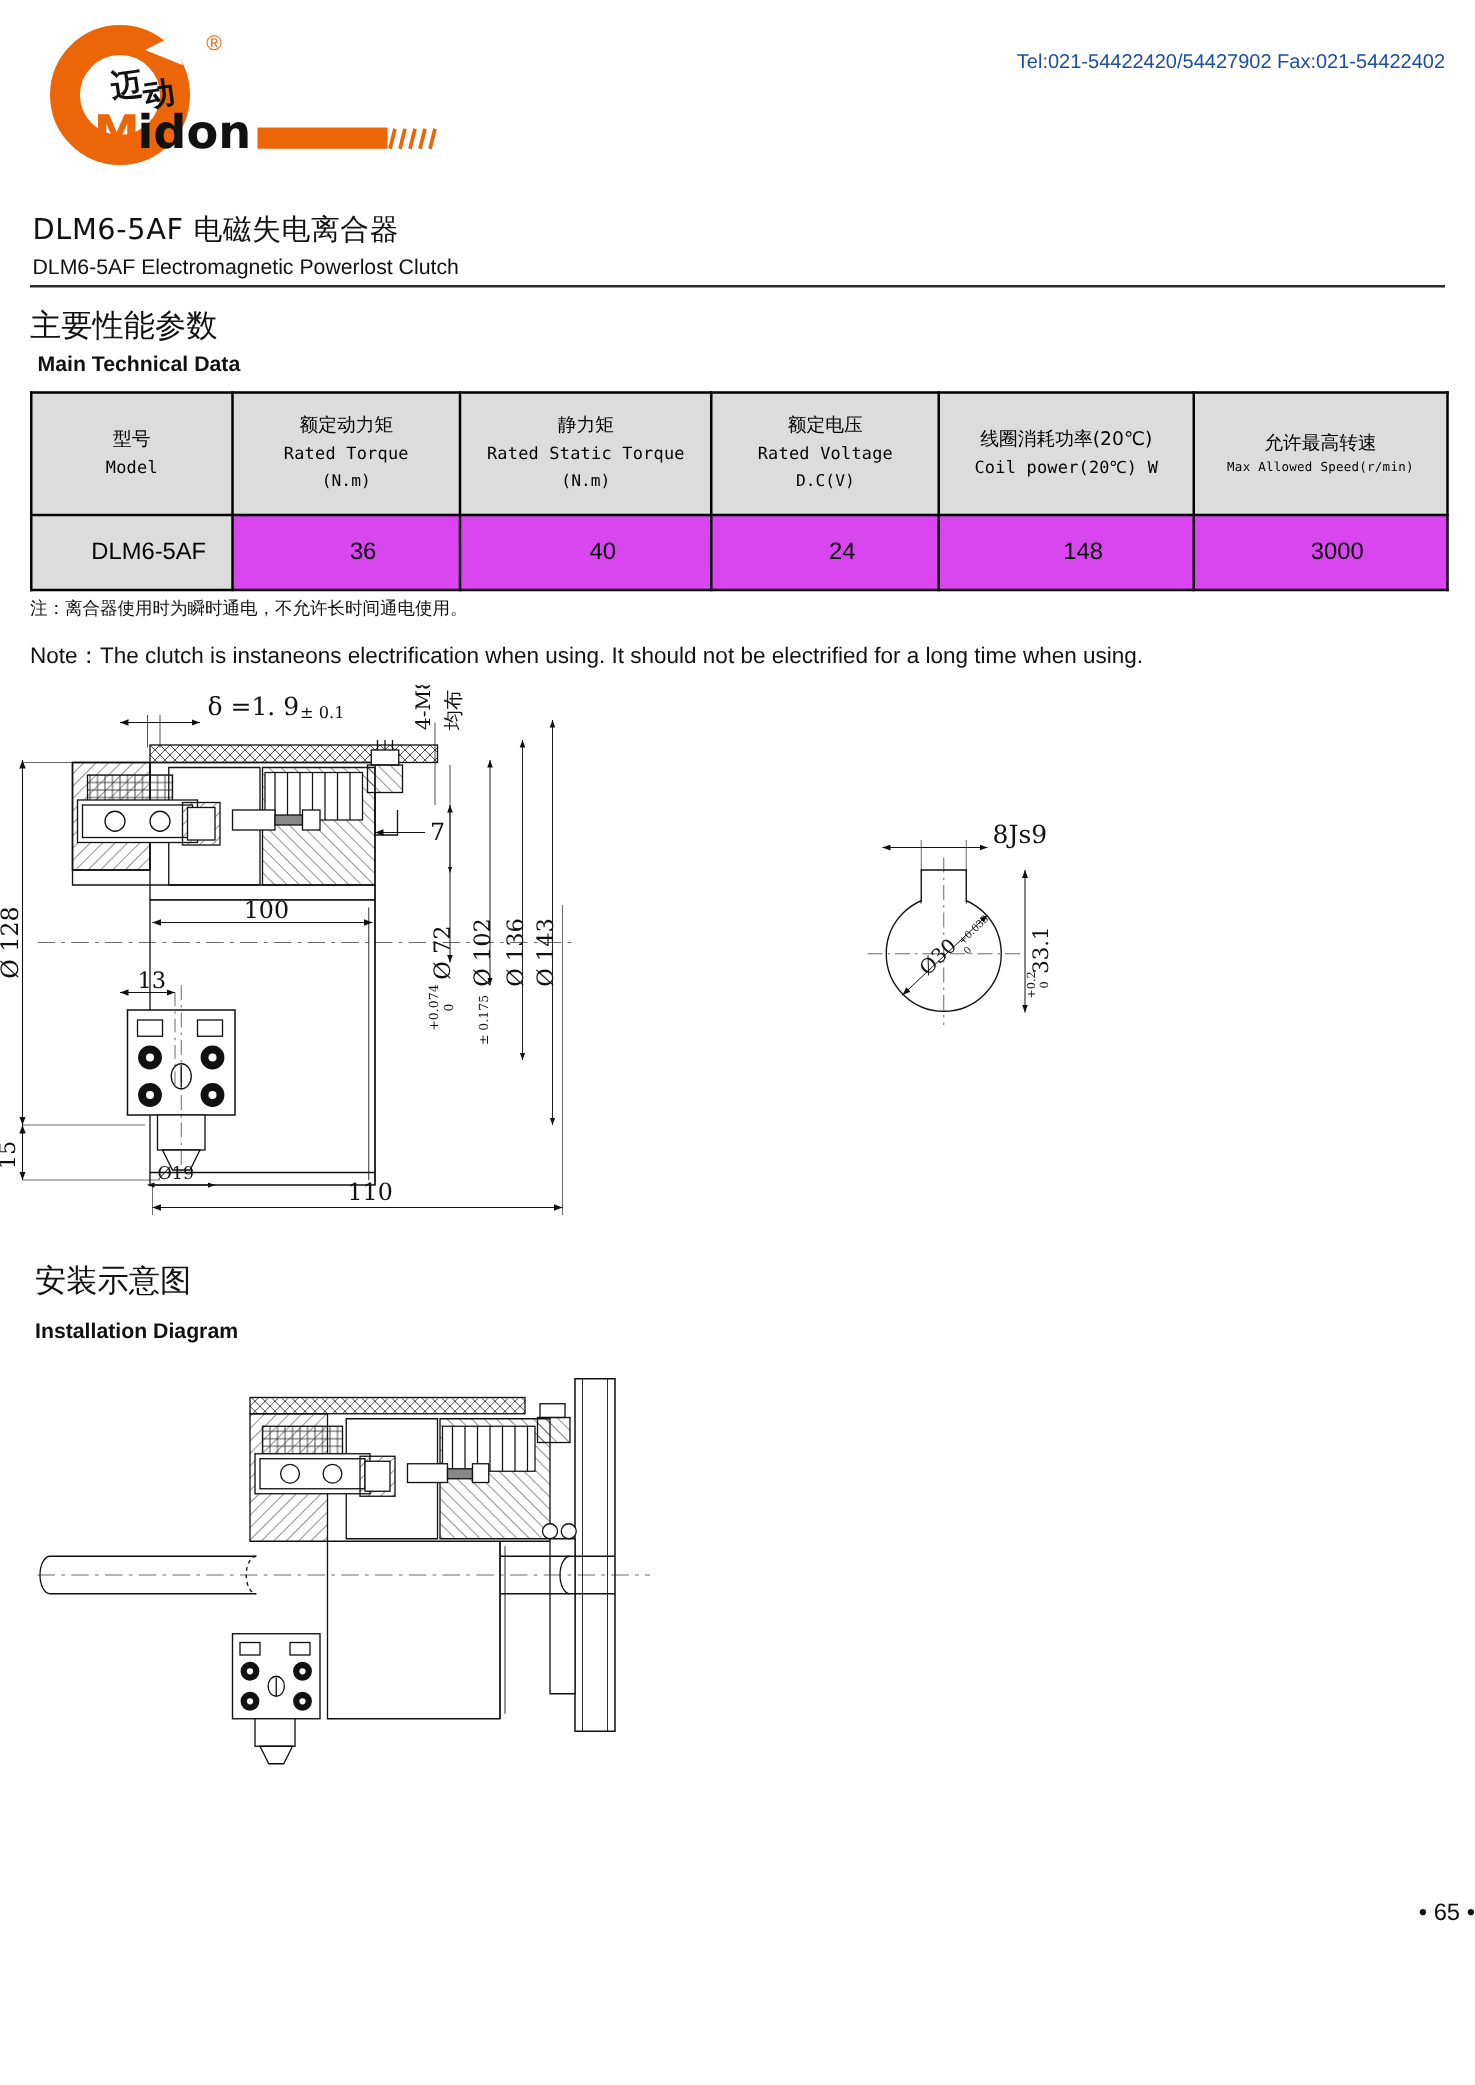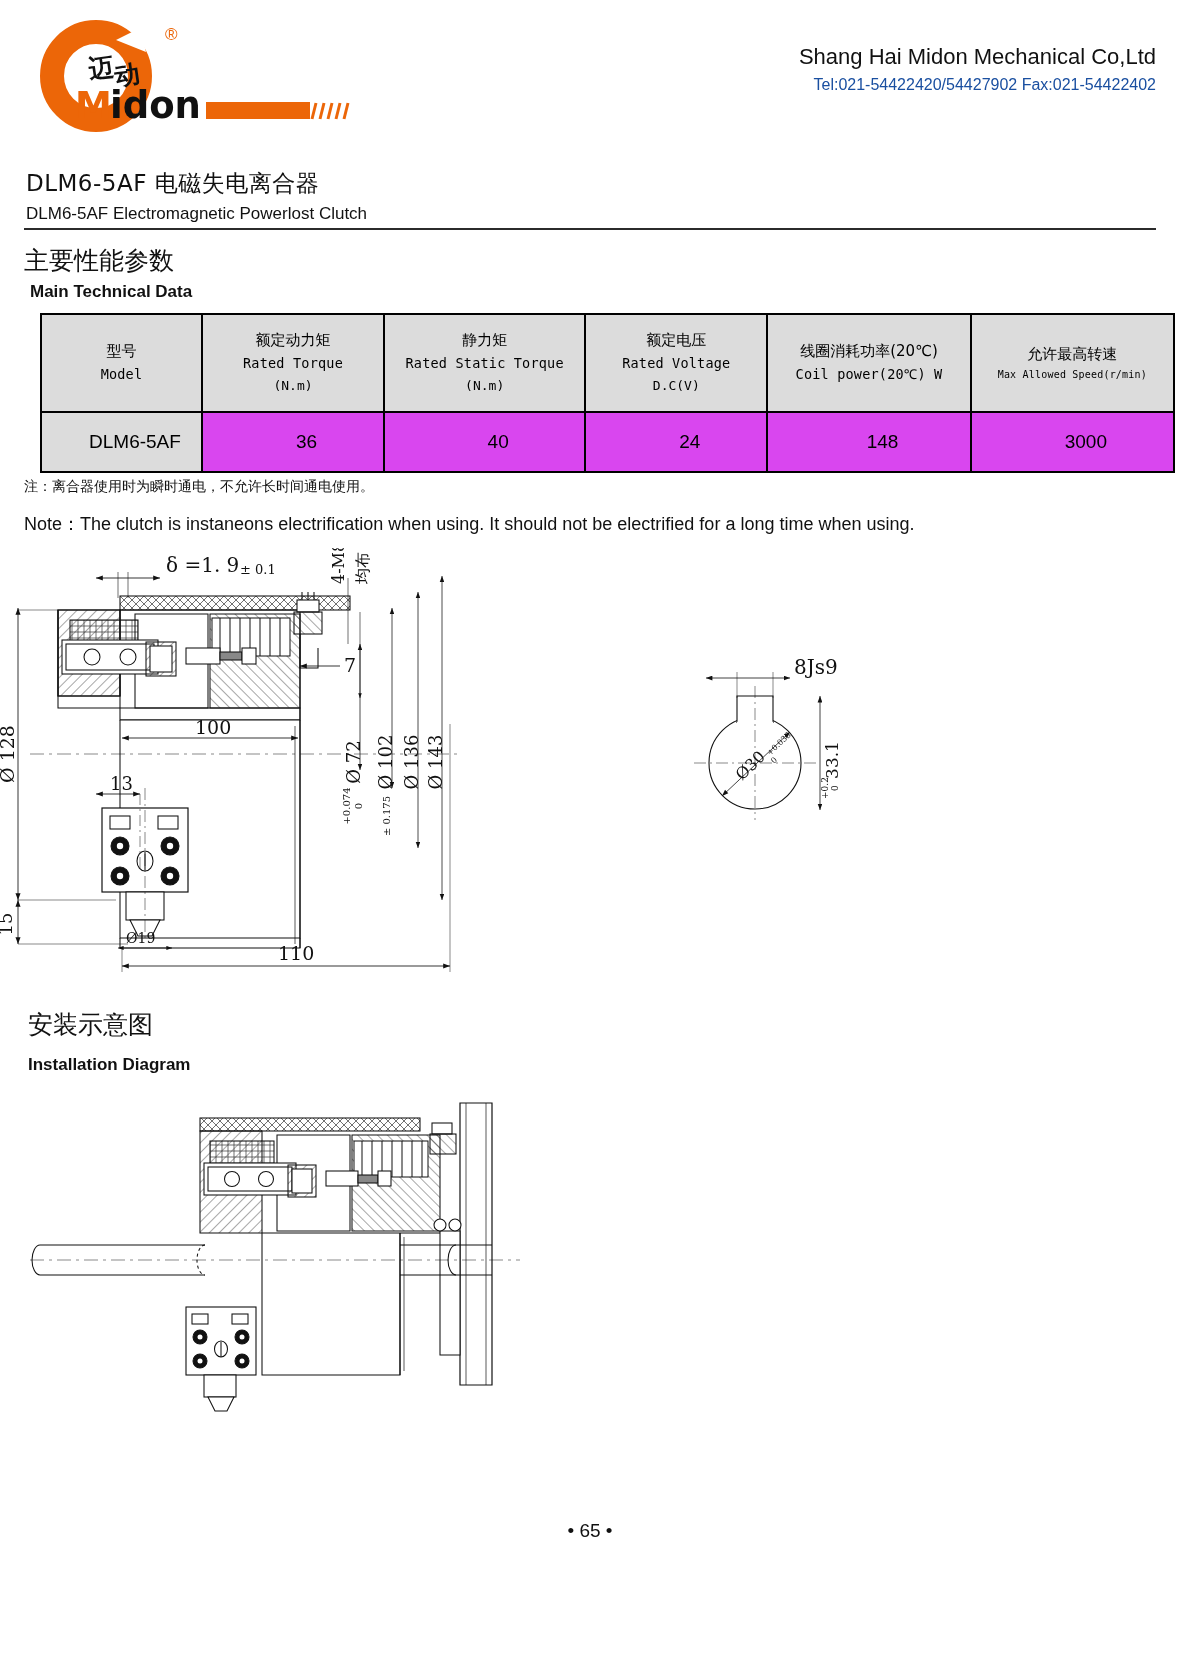--- a/index.html
+++ b/index.html
@@ -20,21 +20,21 @@
 
   
   .sec-cn{font-family:"DejaVu Sans",sans-serif;font-size:25px;color:#111;}
   .sec-en{font-family:"Liberation Sans",sans-serif;font-size:17px;font-weight:bold;color:#111;}
   #sec1-cn{position:absolute;left:24px;top:244px;}
   #sec1-en{position:absolute;left:30px;top:282px;}
   #sec2-cn{position:absolute;left:28px;top:1008px;}
   #sec2-en{position:absolute;left:28px;top:1055px;}
 
   
-  #spec-table{position:absolute;left:40px;top:313px;width:1135px;border-collapse:collapse;table-layout:fixed;}
+  #spec-table{position:absolute;left:24px;top:313px;width:1135px;border-collapse:collapse;table-layout:fixed;}
   #spec-table td{border:2px solid #000;text-align:center;vertical-align:middle;padding-left:28px;}
   #spec-table thead td{background:#dcdcdc;height:88px;padding:4px 2px;}
   #spec-table tbody td{height:56px;background:#d946ef;}
   #spec-table tbody td.model-cell{background:#dcdcdc;}
   .hd-cn{font-family:"DejaVu Sans",sans-serif;font-size:15px;line-height:1.55;display:block;}
   .hd-en{font-family:"DejaVu Sans Mono","Liberation Mono",monospace;font-size:13.5px;line-height:1.75;display:block;letter-spacing:.2px;}
   .hd-en.small{font-size:10px;}
   .hd-unit{font-family:"DejaVu Sans Mono","Liberation Mono",monospace;font-size:13px;line-height:1.7;display:block;}
   .val{font-family:"Liberation Sans",sans-serif;font-size:19px;}
   .modelval{font-family:"Liberation Sans",sans-serif;font-size:19px;}
@@ -42,21 +42,21 @@
   
   #note-cn{position:absolute;left:24px;top:478px;font-family:"DejaVu Sans",sans-serif;font-size:14px;color:#111;}
   #note-en{position:absolute;left:24px;top:512px;font-family:"Liberation Sans",sans-serif;font-size:18px;color:#111;}
 
   
   #drawing1{position:absolute;left:0px;top:548px;width:1180px;height:450px;}
   #drawing2{position:absolute;left:0px;top:1085px;width:1180px;height:330px;}
   #drawing1 svg,#drawing2 svg{display:block;}
 
   
-  #page-num{position:absolute;left:0;top:1520px;width:1180px;text-align:center;font-family:"Liberation Sans",sans-serif;font-size:19px;color:#111;}
+  #page-num{position:absolute;left:0;top:1520px;width:1180px;text-align:right;font-family:"Liberation Sans",sans-serif;font-size:19px;color:#111;}
 </style>
 </head>
 <body>
 
 <div id="header">
 
   <div id="logo-block">
     <svg width="340" height="118" viewBox="0 0 340 118">
 
       <g>
@@ -82,21 +82,20 @@
           <line x1="296" y1="85" x2="292" y2="101"></line>
           <line x1="304" y1="85" x2="300" y2="101"></line>
           <line x1="312" y1="85" x2="308" y2="101"></line>
           <line x1="320" y1="85" x2="316" y2="101"></line>
         </g>
       </g>
     </svg>
   </div>
 
   <div id="company-block">
-    <div class="en-company">Shang Hai Midon Mechanical Co,Ltd</div>
     <div class="tel-line">Tel:021-54422420/54427902 Fax:021-54422402</div>
   </div>
 </div>
 
 <div id="title-cn">DLM6-5AF 电磁失电离合器</div>
 <div id="title-en">DLM6-5AF    Electromagnetic Powerlost Clutch</div>
 <div id="title-rule"></div>
 
 <div id="sec1-cn" class="sec-cn">主要性能参数</div>
 <div id="sec1-en" class="sec-en">Main Technical Data</div>

